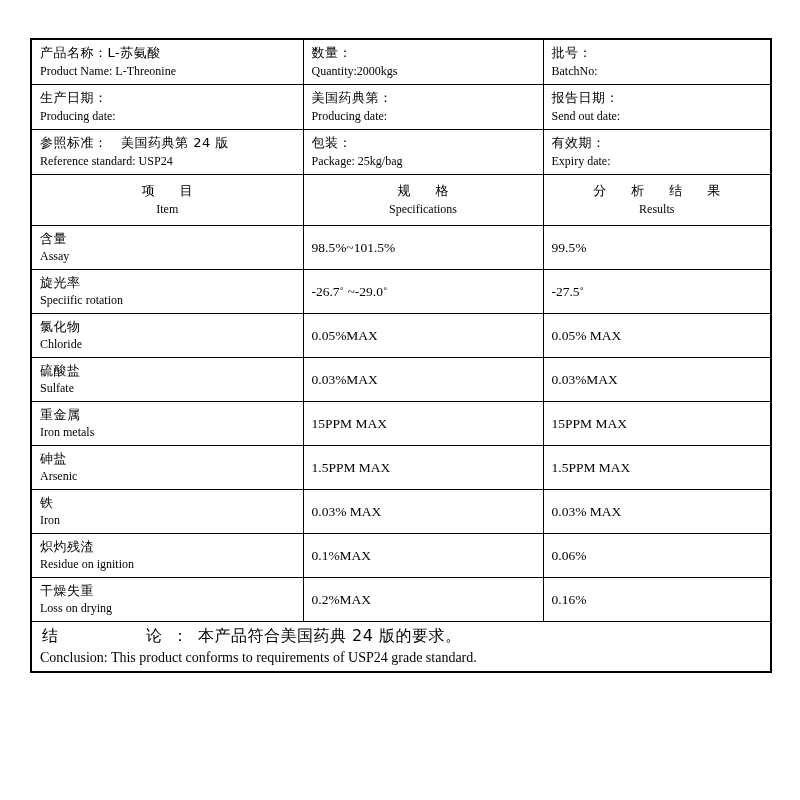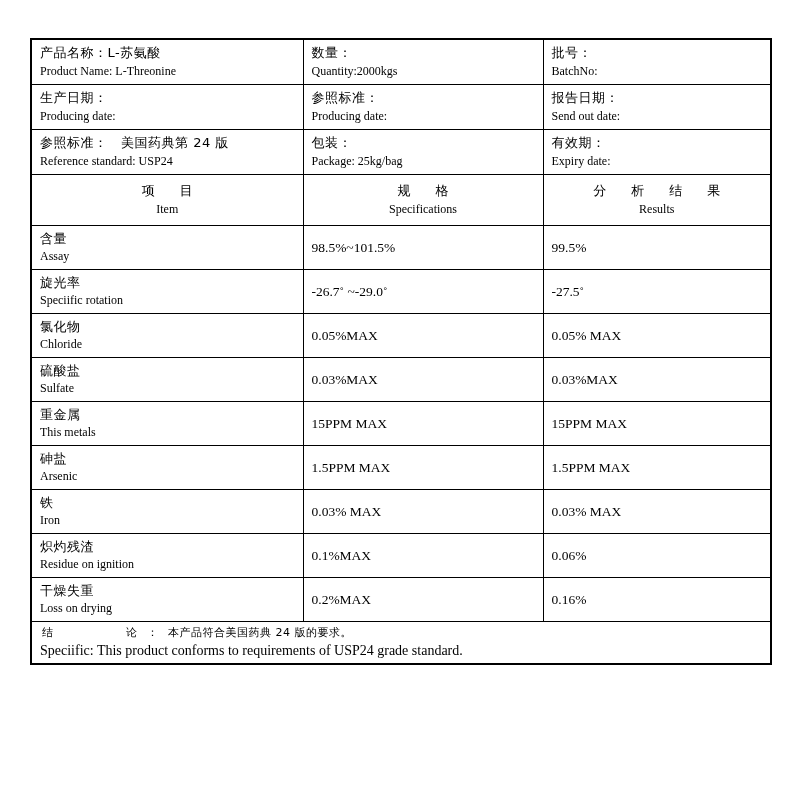--- a/index.html
+++ b/index.html
@@ -65,21 +65,21 @@
   }
   .row-item { height: 44px; border-radius: 18px; }
   .meta-cell { height: 38px; }
   .hdr-row td { height: 44px; }
 
   .concl td {
     padding: 4px 8px 6px 8px;
   }
   .concl .cn {
     font-family: "DejaVu Sans", sans-serif;
-    font-size: 11px;
+    font-size: 16px;
   }
   .concl .cn .sp {
     letter-spacing: 10px;
     padding-left: 2px;
   }
   .concl .en {
     font-size: 14px;
   }
   .nowrap { white-space: nowrap; }
 </style>
@@ -110,21 +110,21 @@
           <span class="en">BatchNo:</span>
         </td>
       </tr>
 
       <tr>
         <td class="meta-cell">
           <span class="cn">生产日期：</span>
           <span class="en">Producing date:</span>
         </td>
         <td class="meta-cell">
-          <span class="cn">参照标准：</span>
+          <span class="cn">美国药典第：</span>
           <span class="en">Producing date:</span>
         </td>
         <td class="meta-cell">
           <span class="cn">报告日期：</span>
           <span class="en">Send out date:</span>
         </td>
       </tr>
 
       <tr>
         <td class="meta-cell">
@@ -184,21 +184,21 @@
         <td>
           <span class="cn">硫酸盐</span>
           <span class="en">Sulfate</span>
         </td>
         <td class="center">0.03%MAX</td>
         <td class="center">0.03%MAX</td>
       </tr>
       <tr class="row-item">
         <td>
           <span class="cn">重金属</span>
-          <span class="en">This metals</span>
+          <span class="en">Iron metals</span>
         </td>
         <td class="center">15PPM MAX</td>
         <td class="center">15PPM MAX</td>
       </tr>
       <tr class="row-item">
         <td>
           <span class="cn">砷盐</span>
           <span class="en">Arsenic</span>
         </td>
         <td class="center">1.5PPM MAX</td>
@@ -225,19 +225,19 @@
           <span class="cn">干燥失重</span>
           <span class="en">Loss on drying</span>
         </td>
         <td class="center">0.2%MAX</td>
         <td class="center">0.16%</td>
       </tr>
 
       <tr class="concl">
         <td colspan="3">
           <span class="cn"><span class="sp">结　　　论：</span><span>本产品符合美国药典 24 版的要求。</span></span>
-          <span class="en">Speciific: This product conforms to requirements of   USP24 grade standard.</span>
+          <span class="en">Conclusion: This product conforms to requirements of   USP24 grade standard.</span>
         </td>
       </tr>
     </tbody>
   </table>
 
 </div>
 
 </body></html>

